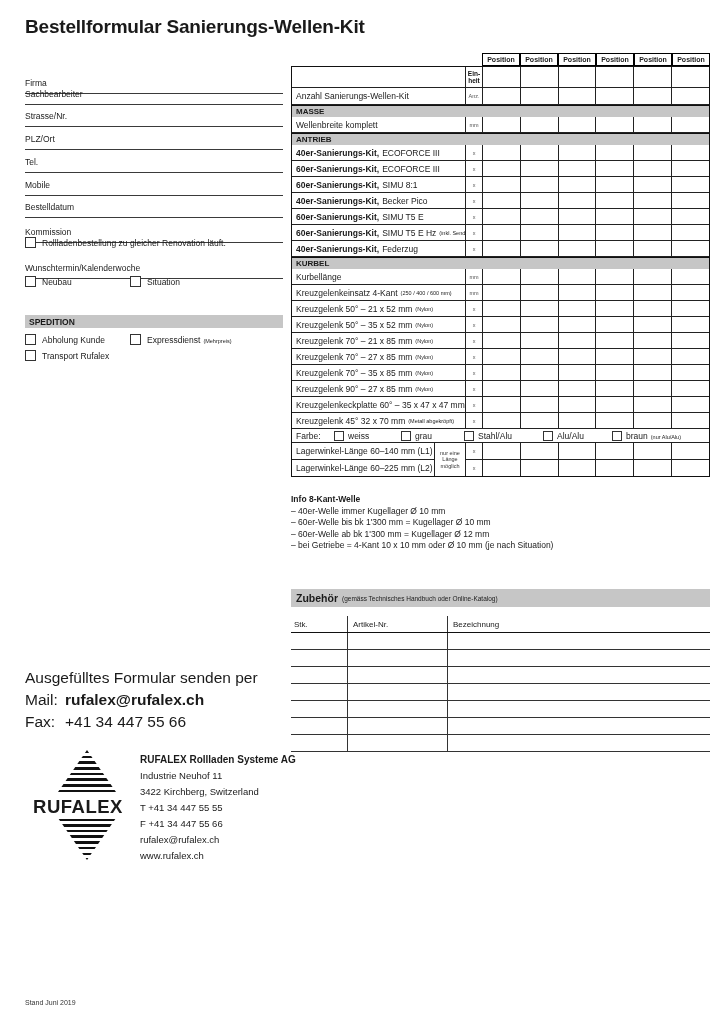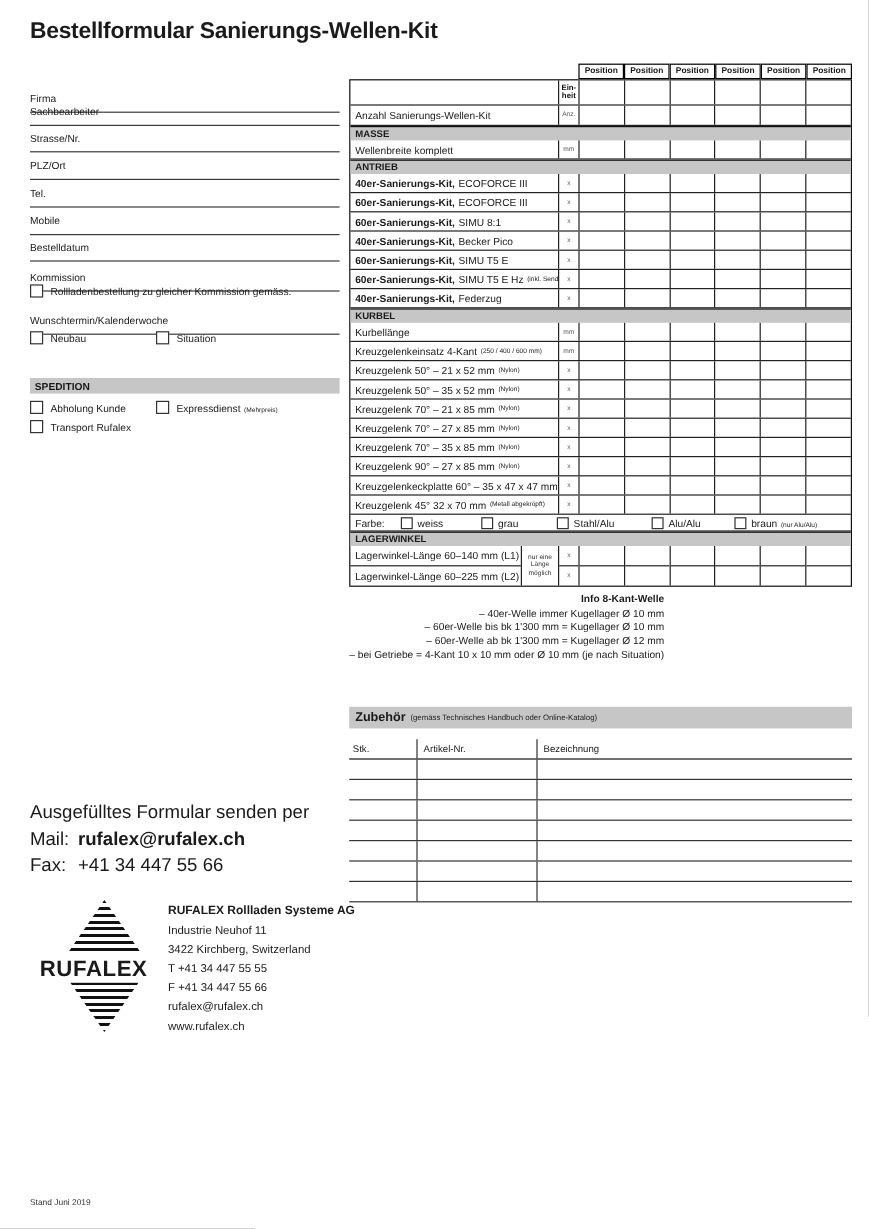--- a/index.html
+++ b/index.html
@@ -52,21 +52,21 @@
            justify-content:center;text-align:center;font-size:5.5px;line-height:6.5px;color:#333;padding:1px;}
   .lw-units{width:18px;box-sizing:border-box;border-left:1px solid #222;border-right:1px solid #222;
             display:flex;flex-direction:column;}
   .lw-units > div{flex:1;display:flex;align-items:center;justify-content:center;font-size:5.5px;color:#555;}
   .lw-units > div:first-child{border-bottom:1px solid #222;}
   .lw-pc{flex:1;box-sizing:border-box;display:flex;flex-direction:column;}
   .lw-pc + .lw-pc{border-left:1px solid #222;}
   .lw-pc > div{flex:1;}
   .lw-pc > div:first-child{border-bottom:1px solid #222;}
   
-  #info{position:absolute;left:291px;top:494px;font-size:8.5px;line-height:11.5px;text-align:right;}
+  #info{position:absolute;left:291px;top:494px;font-size:8.5px;line-height:11.5px;}
   #info .ititle{font-weight:bold;}
   
   #zubbar{position:absolute;left:291px;top:589px;width:419px;height:18px;box-sizing:border-box;padding-left:5px;}
   #zubbar .zt{font-size:10.5px;font-weight:bold;}
   #zubbar .zs{font-size:6.5px;font-weight:normal;margin-left:4px;}
   #zubtable{position:absolute;left:291px;top:616px;width:419px;}
   .zrow{display:flex;height:17px;border-bottom:1px solid #333;box-sizing:border-box;}
   .zrow.zhead{border-bottom:1.5px solid #111;font-weight:normal;font-size:8px;}
   .zc1{width:57px;box-sizing:border-box;border-right:1px solid #333;display:flex;align-items:center;padding-left:3px;}
   .zc2{width:100px;box-sizing:border-box;border-right:1px solid #333;display:flex;align-items:center;padding-left:5px;}
@@ -97,21 +97,21 @@
   <div class="field" style="top:83px;"><span class="flabel">Sachbearbeiter</span></div>
   <div class="field" style="top:105px;"><span class="flabel">Strasse/Nr.</span></div>
   <div class="field" style="top:128px;"><span class="flabel">PLZ/Ort</span></div>
   <div class="field" style="top:151px;"><span class="flabel">Tel.</span></div>
   <div class="field" style="top:174px;"><span class="flabel">Mobile</span></div>
   <div class="field" style="top:196px;"><span class="flabel">Bestelldatum</span></div>
   <div class="field" style="top:221px;"><span class="flabel">Kommission</span></div>
 
   <div class="cbrow" style="left:25px;top:237px;">
     <span class="cb"></span>
-    <span>Rollladenbestellung zu gleicher Kommission gemäss.</span>
+    <span>Rollladenbestellung zu gleicher Renovation läuft.</span>
   </div>
 
   <div class="field" style="top:257px;"><span class="flabel">Wunschtermin/Kalenderwoche</span></div>
 
   <div class="cbrow" style="left:25px;top:276px;">
     <span class="cb"></span>
     <span>Neubau</span>
   </div>
   <div class="cbrow" style="left:130px;top:276px;">
     <span class="cb"></span>
@@ -447,21 +447,20 @@
         <span class="fopt" style="left:251px;">
             <span class="cb"></span>
             <span>Alu/Alu</span>
           </span>
         <span class="fopt" style="left:320px;">
             <span class="cb"></span>
             <span><span>braun</span><span class="sm">(nur Alu/Alu)</span></span>
           </span>
       </div>
 
-      <div class="sec">LAGERWINKEL</div>
 
       <div id="lwblock">
         <div class="lw-c1">
           <div>Lagerwinkel-Länge 60–140 mm (L1)</div>
           <div>Lagerwinkel-Länge 60–225 mm (L2)</div>
         </div>
         <div class="lw-note">nur eine Länge möglich</div>
         <div class="lw-units">
           <div>x</div>
           <div>x</div>

